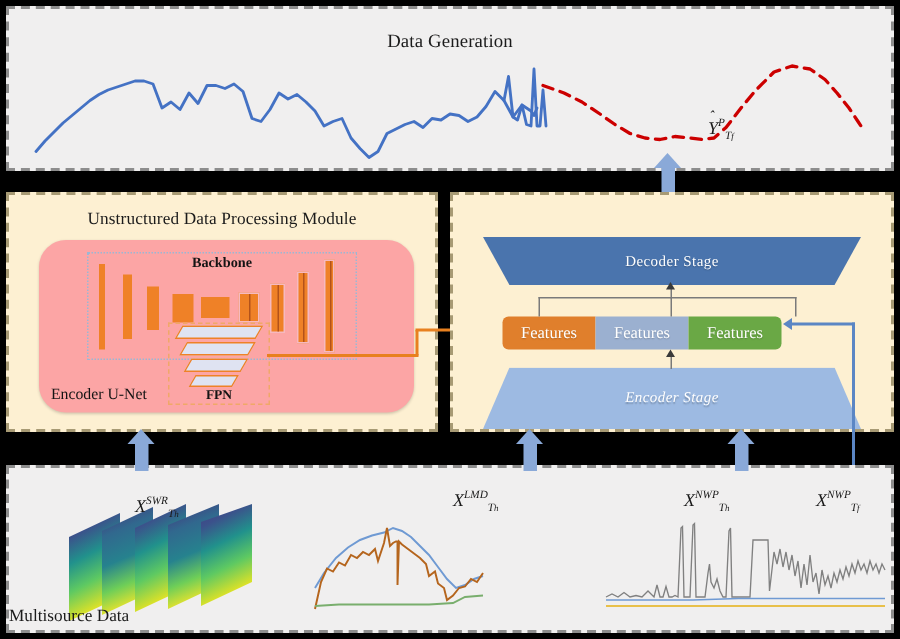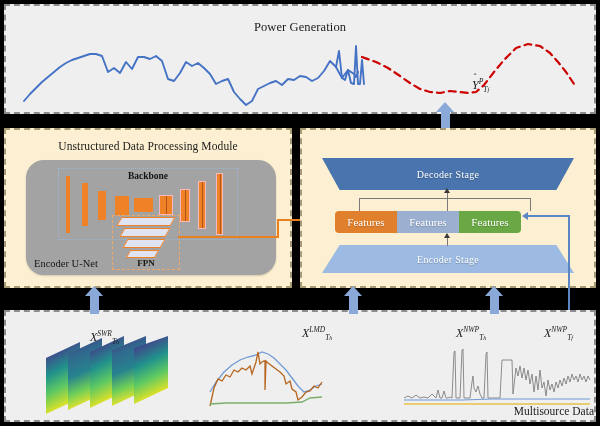--- a/index.html
+++ b/index.html
@@ -30,28 +30,28 @@
 
   
   .panel-title{
     position:absolute;left:0;right:0;text-align:center;
     font-size:12.5px;color:#1b1b1b;letter-spacing:.1px;
     white-space:nowrap;
   }
   .top-title{top:14px;font-size:12.5px;}
   .mod-title{top:10px;font-size:11.5px;}
   .bottom-caption{
-    position:absolute;left:0;right:0;bottom:3px;text-align:right;
+    position:absolute;left:0;right:0;bottom:3px;text-align:left;
     font-size:11.5px;color:#1b1b1b;font-family:Liberation Serif, serif;
   }
 
   
   .unet-card{
     position:absolute;left:20px;top:30px;width:250px;height:115px;
-    background:#a3a3a3;border-radius:18px;
+    background:#fca5a5;border-radius:18px;
     box-shadow:0 1px 2px rgba(0,0,0,.18);
   }
   .backbone-box{
     position:absolute;left:32px;top:8px;width:180px;height:72px;
     border:1px dotted #9bb7d4;box-sizing:border-box;
   }
   .backbone-label{
     position:absolute;left:32px;top:11px;width:180px;text-align:center;
     font-size:9.5px;color:#141414;font-weight:bold;
   }
@@ -125,21 +125,21 @@
 
   svg{display:block;overflow:visible;}
   .sprite{position:absolute;}
 </style>
 </head>
 <body>
 
 <div class="stage">
 
   <div class="panel panel-top">
-    <div class="panel-title top-title">Power Generation</div>
+    <div class="panel-title top-title">Data Generation</div>
 
     <svg class="sprite" style="left:0;top:22px;" width="588" height="84" viewBox="0 0 588 84">
       <g filter="none">
         <polyline fill="none" stroke="#4472c4" stroke-width="1.9" stroke-linejoin="round" stroke-linecap="round" points="18,73 24,66 30,60 36,54 42,49 48,44 54,39 60,35 66,32 72,30 78,28 84,26 90,26 96,28 102,44 108,40 114,45 120,34 126,41 132,29 138,29 144,31 150,28 156,33 162,51 168,53 174,45 180,34 186,38 192,35 198,40 204,46 210,56 216,53 222,51 228,64 234,71 240,77 246,73 252,61 258,58 264,55 270,53 276,57 282,51 288,52 294,48 300,49 306,53 312,50 318,43 324,33 330,39 336,50 342,42 348,46 350,49 352,44"></polyline>
         <polyline fill="none" stroke="#4472c4" stroke-width="1.9" stroke-linejoin="round" stroke-linecap="round" points="330,39 333,23 336,50 339,52 342,42 345,55 348,56 350,18 352,56 354,56 356,32 358,56"></polyline>
         <polyline fill="none" stroke="#cc0000" stroke-width="2.2" stroke-dasharray="7 5" stroke-linejoin="round" stroke-linecap="round" points="356,29 370,34 382,40 394,48 404,55 414,61 424,64 434,65 444,63 454,64 462,65 470,64 478,57 488,44 498,32 510,20 522,16 534,18 544,25 552,34 560,44 566,53 570,59"></polyline>
       </g>
     </svg>
 
     <div class="mlabel" style="left:466px;top:72px;">
@@ -207,21 +207,21 @@
         <span>Features</span>
       </div>
       <div class="feat f2">
         <span>Features</span>
       </div>
       <div class="feat f3">
         <span>Features</span>
       </div>
     </div>
 
-    <div class="trapz encoder" style="left:20px;top:115px;width:252px;height:28px;">
+    <div class="trapz encoder" style="left:20px;top:115px;width:252px;height:41px;font-style:italic;">
       <div class="shape">
           <span class="cap">Encoder Stage</span>
         </div>
     </div>
 
     <div class="line" style="left:57px;top:68px;width:172px;height:1px;"></div>
     <div class="line" style="left:57px;top:68px;width:1px;height:13px;"></div>
     <div class="line" style="left:228px;top:68px;width:1px;height:13px;"></div>
     <div class="line" style="left:145px;top:68px;width:1px;height:13px;"></div>
     <div class="line" style="left:145px;top:62px;width:1px;height:7px;"></div>

